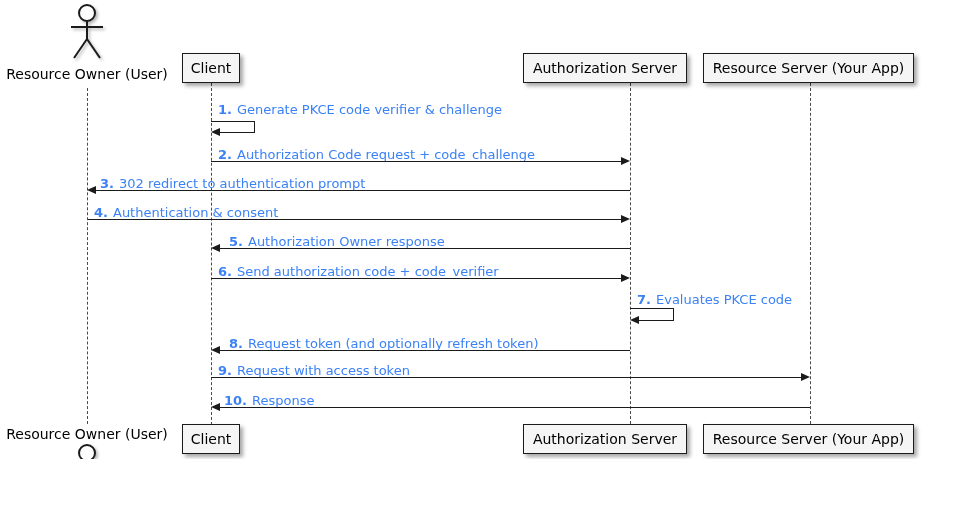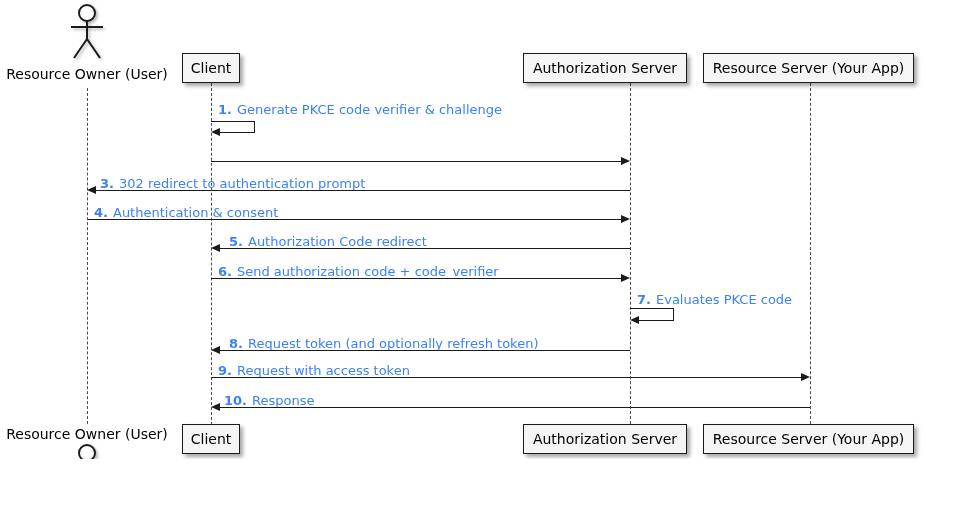--- a/index.html
+++ b/index.html
@@ -51,37 +51,40 @@
   <div class="pbox" style="left:703px;top:53px;width:211px">Resource Server (Your App)</div>
 
   <div class="mlabel" style="left:218px;top:102px">
     <span class="mnum">1.</span><span>Generate PKCE code verifier &amp; challenge</span>
   </div>
   <div class="hline" style="left:211px;top:121px;width:44px"></div>
   <div class="vline" style="left:254px;top:121px;height:11px"></div>
   <div class="hline" style="left:220px;top:132px;width:35px"></div>
   <div class="head l" style="left:211px;top:128px"></div>
 
+  <div class="mlabel" style="left:218px;top:147px">
+    <span class="mnum">2.</span><span>Authorization Code request + code_challenge</span>
+  </div>
   <div class="hline" style="left:211px;top:161px;width:411px"></div>
   <div class="head r" style="left:621px;top:157px"></div>
 
   <div class="mlabel" style="left:100px;top:176px">
     <span class="mnum">3.</span><span>302 redirect to authentication prompt</span>
   </div>
   <div class="hline" style="left:96px;top:190px;width:534px"></div>
   <div class="head l" style="left:87px;top:186px"></div>
 
   <div class="mlabel" style="left:94px;top:205px">
     <span class="mnum">4.</span><span>Authentication &amp; consent</span>
   </div>
   <div class="hline" style="left:88px;top:219px;width:534px"></div>
   <div class="head r" style="left:621px;top:215px"></div>
 
   <div class="mlabel" style="left:229px;top:234px">
-    <span class="mnum">5.</span><span>Authorization Code redirect</span>
+    <span class="mnum">5.</span><span>Authorization Owner response</span>
   </div>
   <div class="hline" style="left:220px;top:248px;width:410px"></div>
   <div class="head l" style="left:211px;top:244px"></div>
 
   <div class="mlabel" style="left:218px;top:264px">
     <span class="mnum">6.</span><span>Send authorization code + code_verifier</span>
   </div>
   <div class="hline" style="left:211px;top:278px;width:411px"></div>
   <div class="head r" style="left:621px;top:274px"></div>
 

